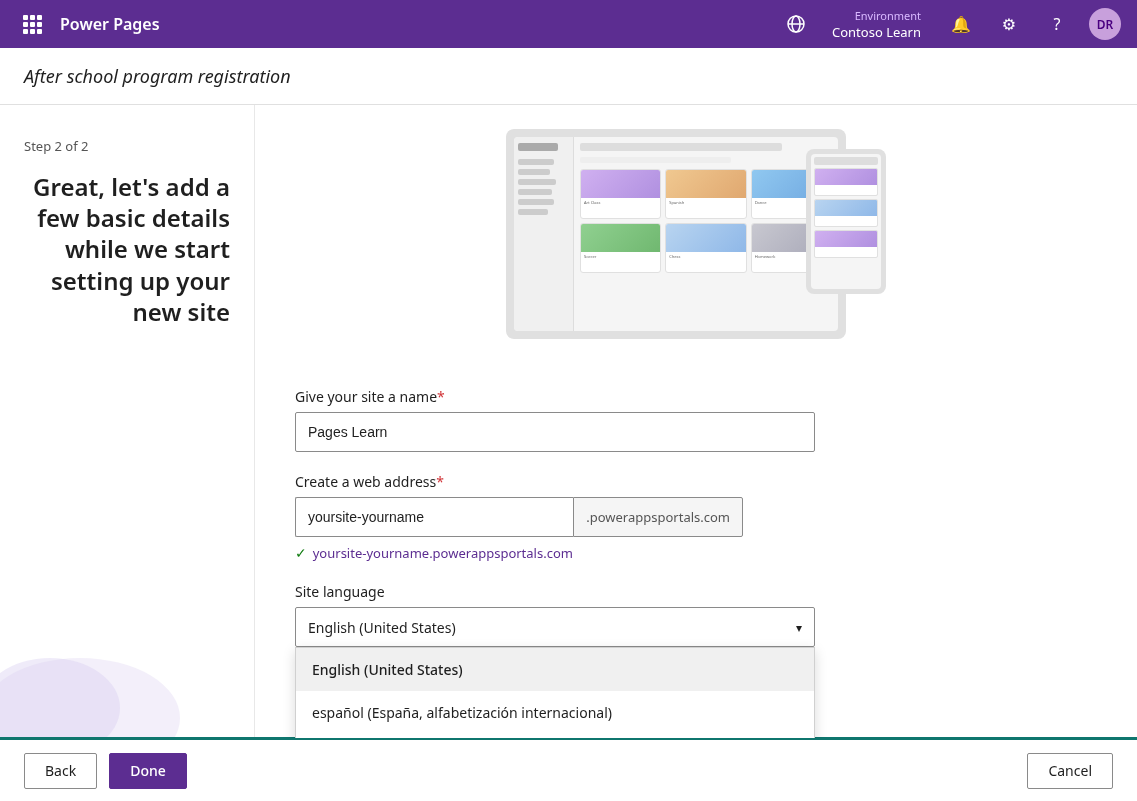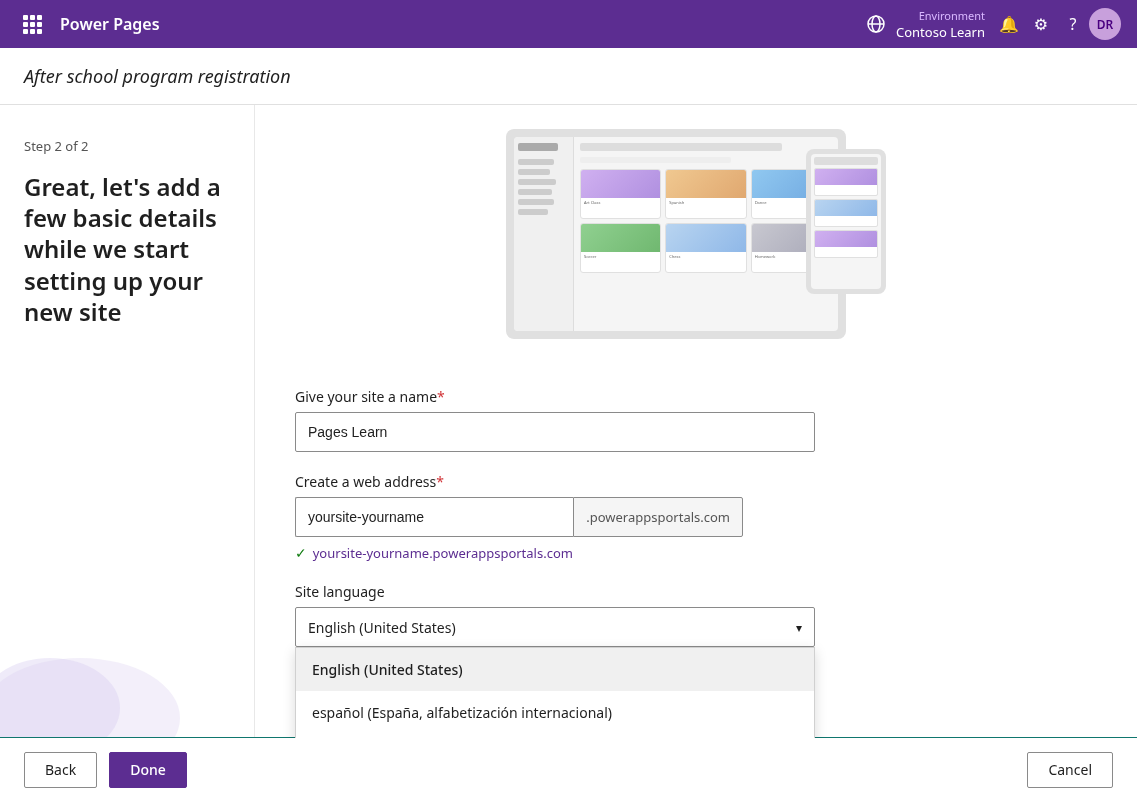--- a/index.html
+++ b/index.html
@@ -24,21 +24,21 @@
     }
     .nav-title {
       color: #fff;
       font-size: 16px;
       font-weight: 600;
       flex: 1;
     }
     .nav-right {
       display: flex;
       align-items: center;
-      gap: 0;
+      gap: 16px;
     }
     .nav-env {
       display: flex;
       flex-direction: column;
       align-items: flex-end;
       margin-right: 8px;
     }
     .nav-env-label {
       color: #d9b8ff;
       font-size: 11px;
@@ -105,20 +105,21 @@
     .step-indicator {
       font-size: 13px;
       color: #555;
       margin-bottom: 16px;
     }
     .panel-heading {
       font-size: 24px;
       font-weight: 600;
       color: #1f1f1f;
       line-height: 1.3;
+      text-align: right;
     }
     .left-panel-decoration {
       position: absolute;
       bottom: 0;
       left: 0;
       width: 200px;
       height: 160px;
     }
 
     
@@ -347,21 +348,21 @@
     .dropdown-item.selected { background: #f0f0f0; font-weight: 500; }
 
     
     .footer {
       position: fixed;
       bottom: 0;
       left: 0;
       right: 0;
       height: 64px;
       background: #fff;
-      border-top: 1px solid #0f766e;
+      border-top: 3px solid #0f766e;
       display: flex;
       align-items: center;
       padding: 0 24px;
       gap: 12px;
     }
     .footer-right {
       margin-left: auto;
     }
     .btn {
       height: 36px;

